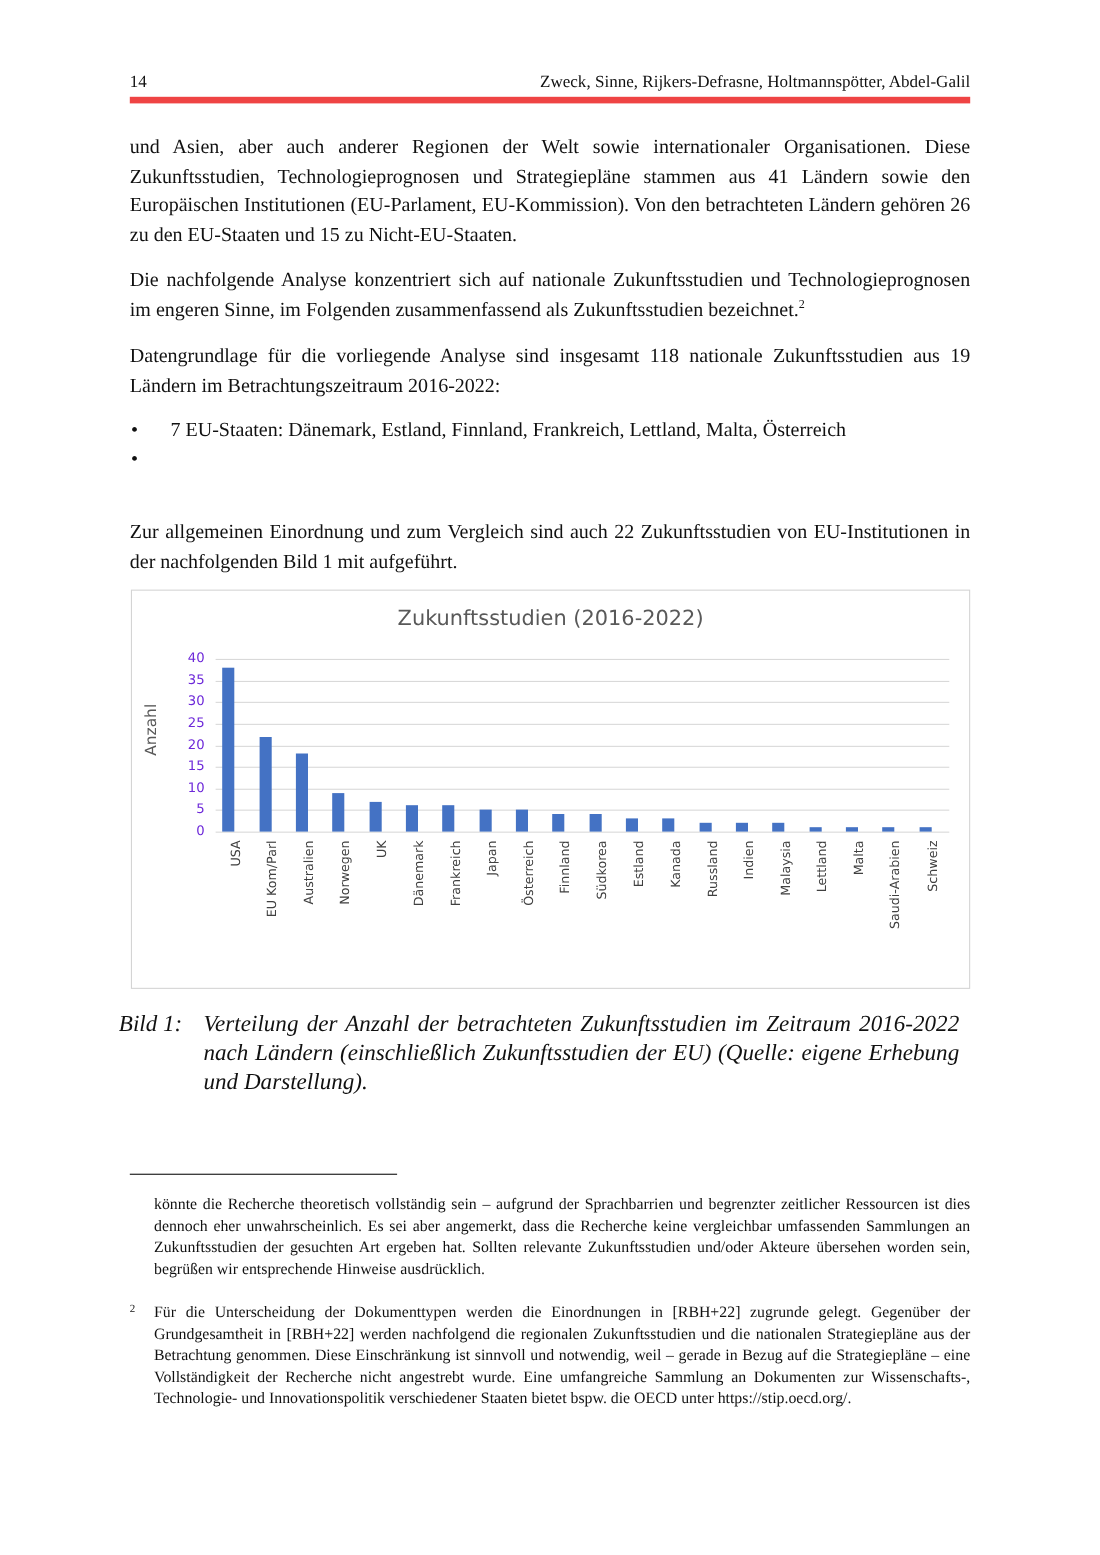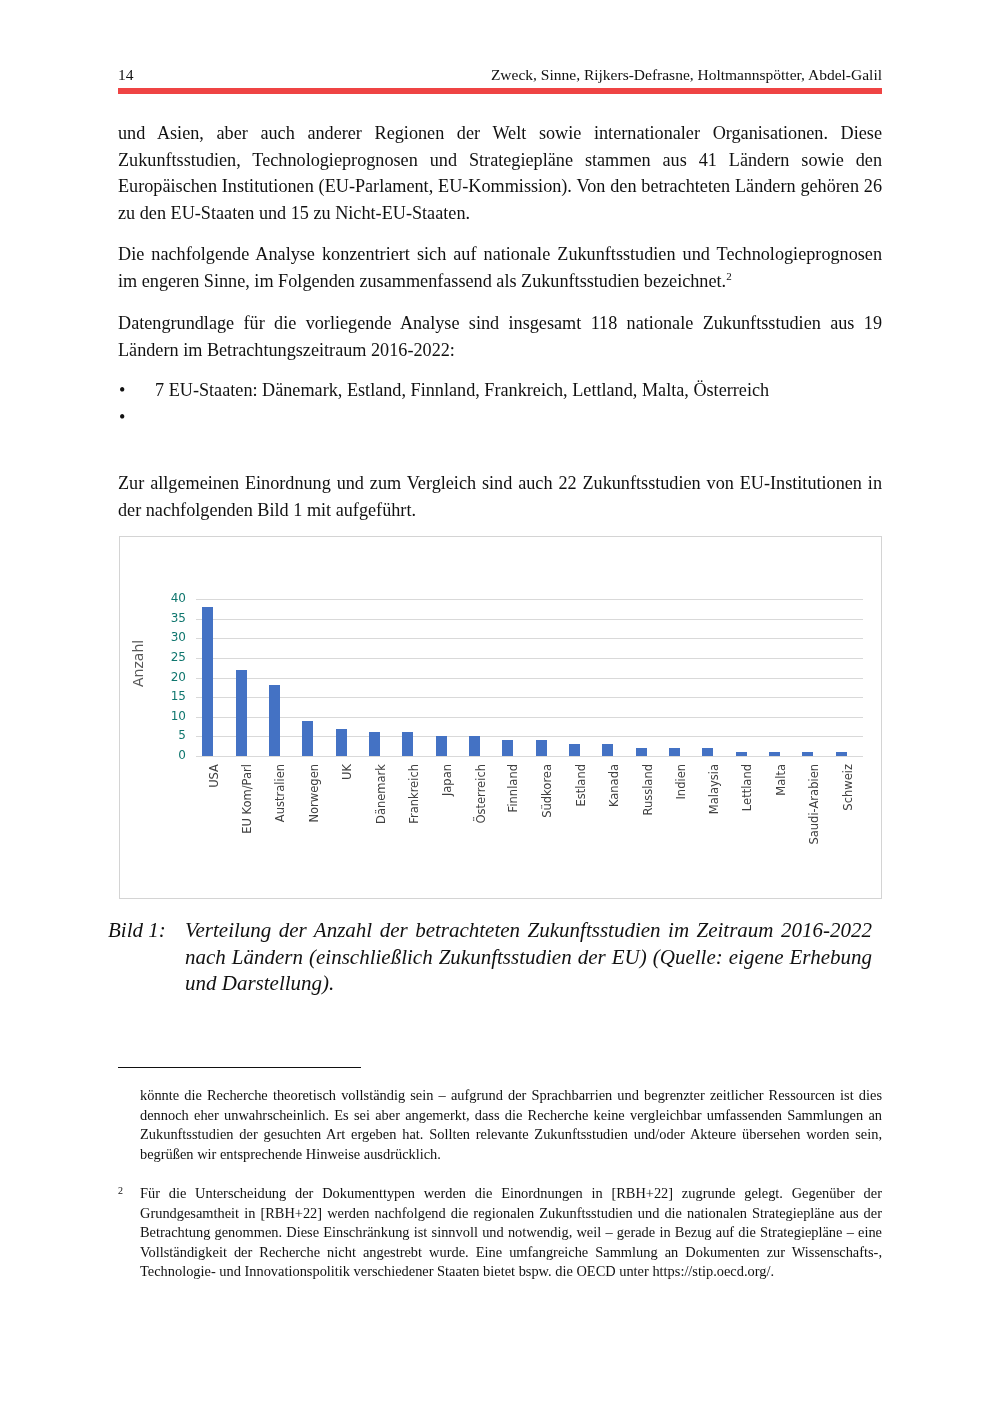--- a/index.html
+++ b/index.html
@@ -21,21 +21,21 @@
   .bullets li .dot { position: absolute; left: 1px; top: 0; }
 
   .chart-box { position: absolute; left: 119px; top: 536px; width: 761px; height: 361px;
                border: 1px solid #d4d4d4; background: #fff; }
   .chart-title { position: absolute; left: 0; width: 100%; top: 14px; text-align: center;
                  font-family: "DejaVu Sans", "Liberation Sans", sans-serif; font-size: 19px;
                  color: #595959; }
   .plot { position: absolute; left: 76px; top: 62px; width: 667px; height: 157px; }
   .gridline { position: absolute; left: 0; width: 100%; height: 1px; background: #d9d9d9; }
   .ytick { position: absolute; left: -40px; width: 30px; text-align: right;
-           font-family: "DejaVu Sans", "Liberation Sans", sans-serif; font-size: 12px; color: #0f766e; }
+           font-family: "DejaVu Sans", "Liberation Sans", sans-serif; font-size: 12px; color: #6d28d9; }
   .bar { position: absolute; bottom: 0; width: 11px; background: #4472c4; }
   .xlabel { position: absolute; top: 227px; width: 14px; height: 110px;
             font-family: "DejaVu Sans", "Liberation Sans", sans-serif; font-size: 11.5px; color: #404040; }
   .xlabel span { position: absolute; right: 0; top: 0; transform-origin: right top;
                  transform: rotate(-90deg) translateX(0); white-space: nowrap; display: block; }
   .y-axis-title { position: absolute; left: 10px; top: 150px; transform: rotate(-90deg);
                   transform-origin: left top; font-family: "DejaVu Sans", "Liberation Sans", sans-serif;
                   font-size: 14px; color: #595959; white-space: nowrap; }
   .x-axis-title { position: absolute; left: 0; width: 100%; top: 322px; text-align: center;
                   font-family: "DejaVu Sans", "Liberation Sans", sans-serif; font-size: 13px; color: #595959; }
@@ -65,20 +65,21 @@
 <p class="body-text" style="top:310px;"><span>Datengrundlage für die vorliegende Analyse sind insgesamt 118 nationale Zukunftsstudien aus 19 Ländern im Betrachtungszeitraum 2016-2022:</span></p>
 
 <ul class="bullets">
   <li><span class="dot">•</span><span>7 EU-Staaten: Dänemark, Estland, Finnland, Frankreich, Lettland, Malta, Österreich</span></li>
   <li><span class="dot">•</span></li>
 </ul>
 
 <p class="body-text" style="top:470px;"><span>Zur allgemeinen Einordnung und zum Vergleich sind auch 22 Zukunftsstudien von EU-Institutionen in der nachfolgenden Bild 1 mit aufgeführt.</span></p>
 
 <div class="chart-box">
+  <div class="chart-title">Zukunftsstudien (2016-2022)</div>
   <div class="y-axis-title">Anzahl</div>
   <div class="plot" id="plot">
       <div class="gridline" style="top: 157px;"></div>
       <div class="ytick" style="top: 149px;">0</div>
       <div class="gridline" style="top: 137.375px;"></div>
       <div class="ytick" style="top: 129.375px;">5</div>
       <div class="gridline" style="top: 117.75px;"></div>
       <div class="ytick" style="top: 109.75px;">10</div>
       <div class="gridline" style="top: 98.125px;"></div>
       <div class="ytick" style="top: 90.125px;">15</div>

